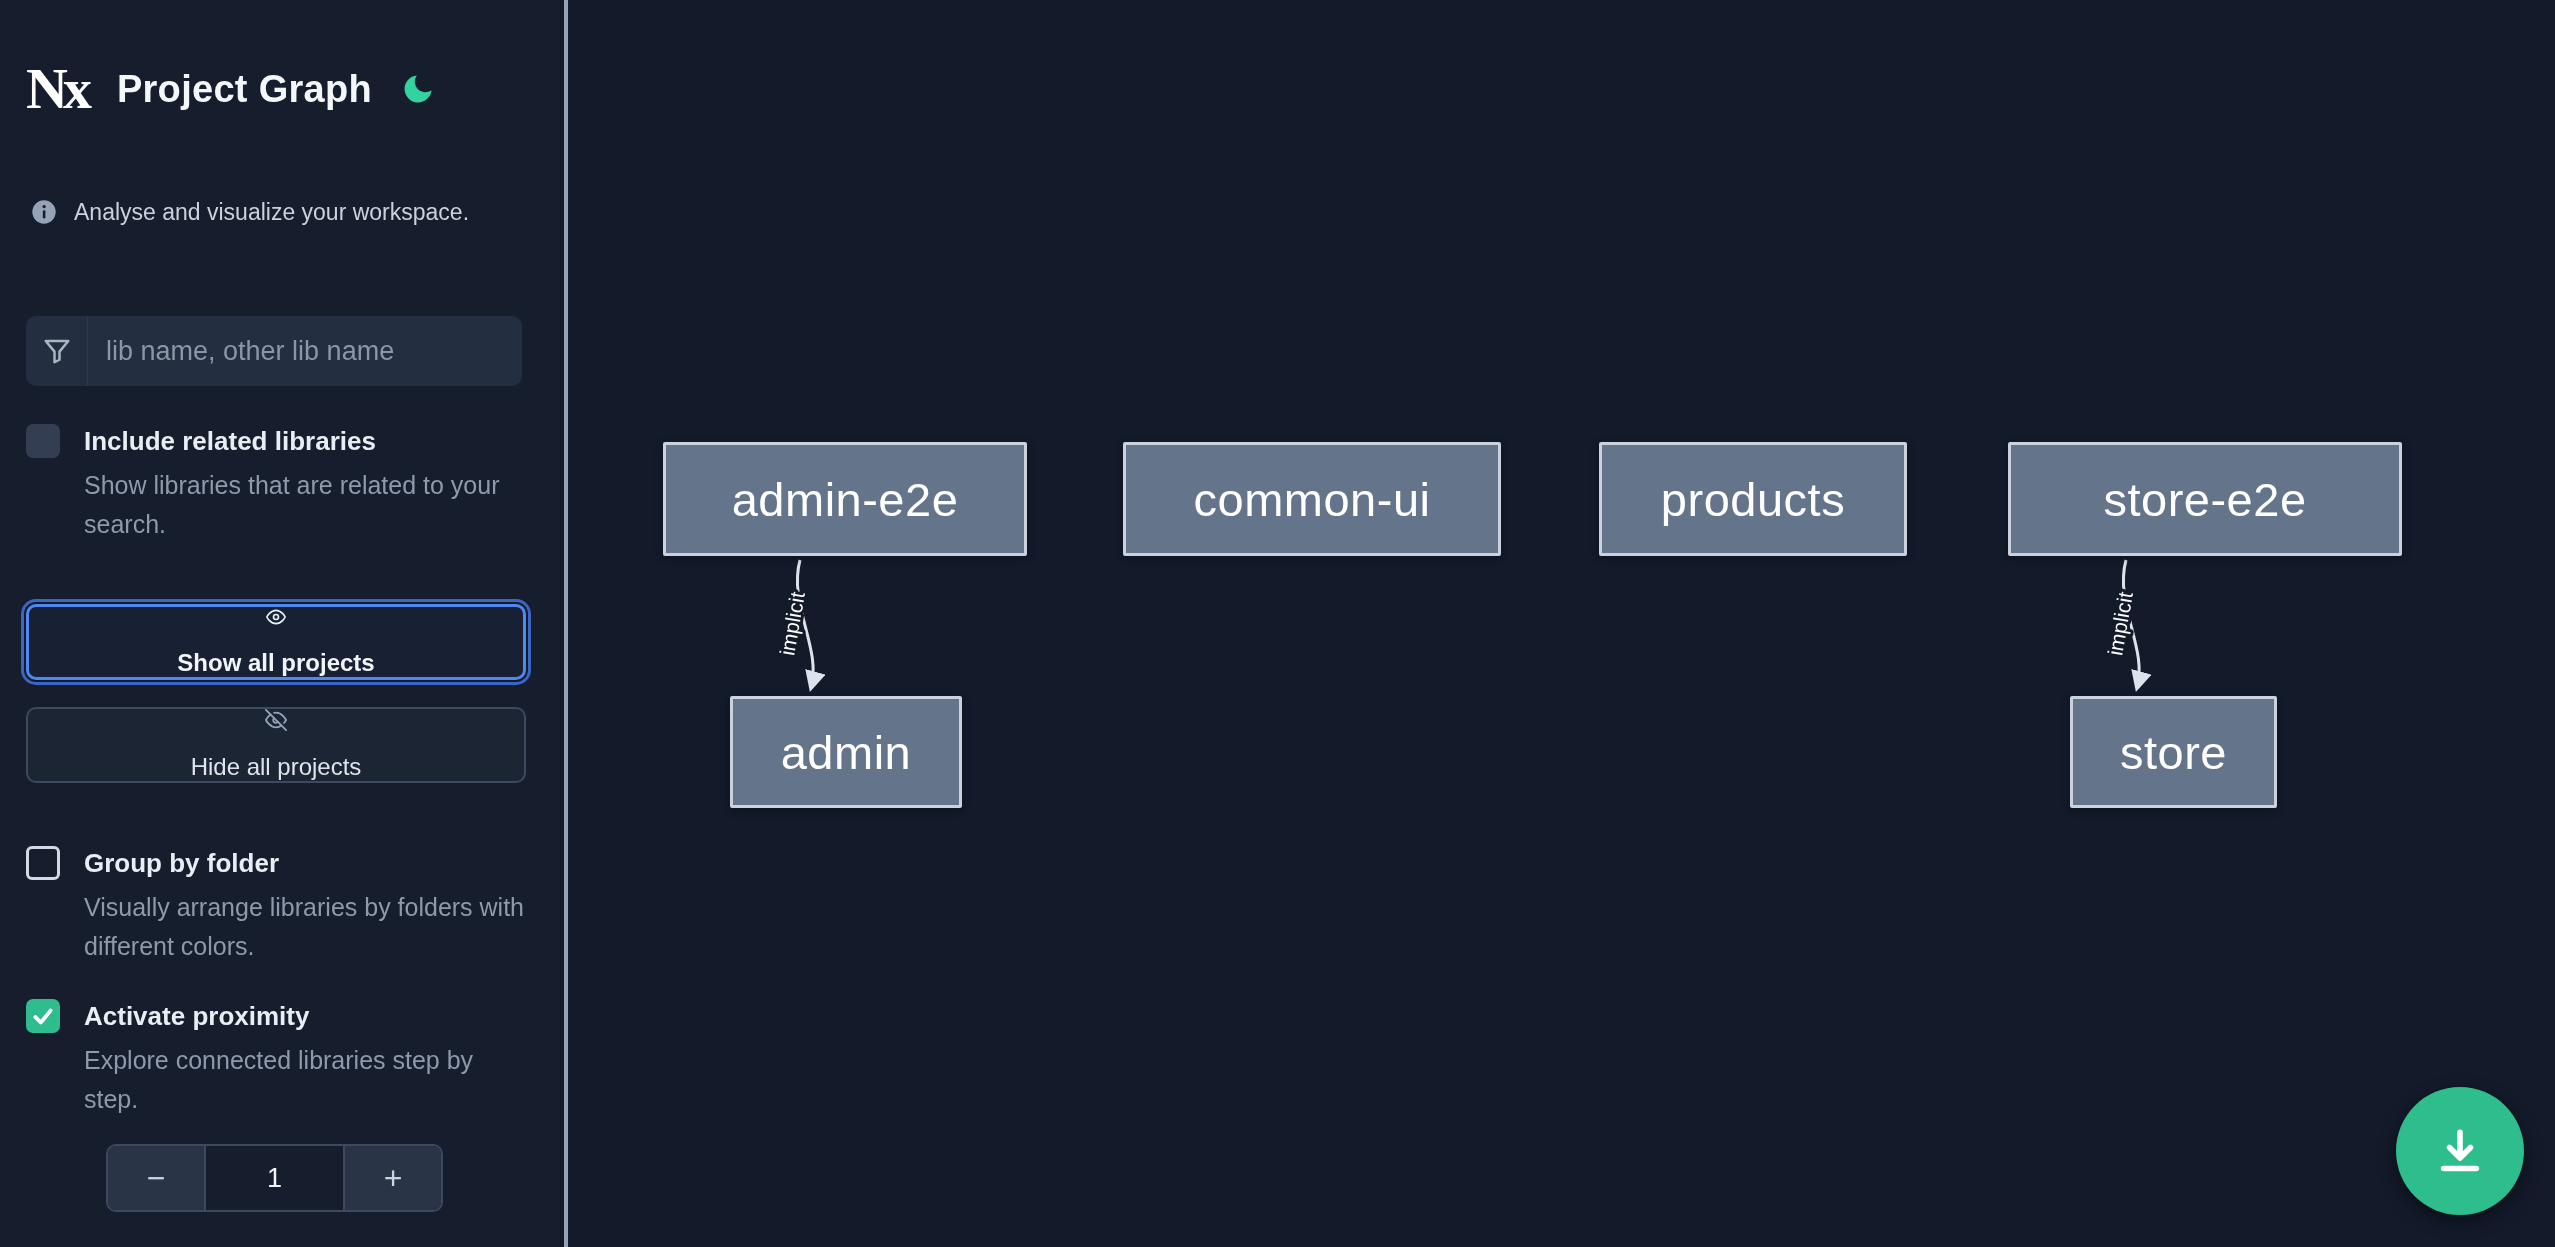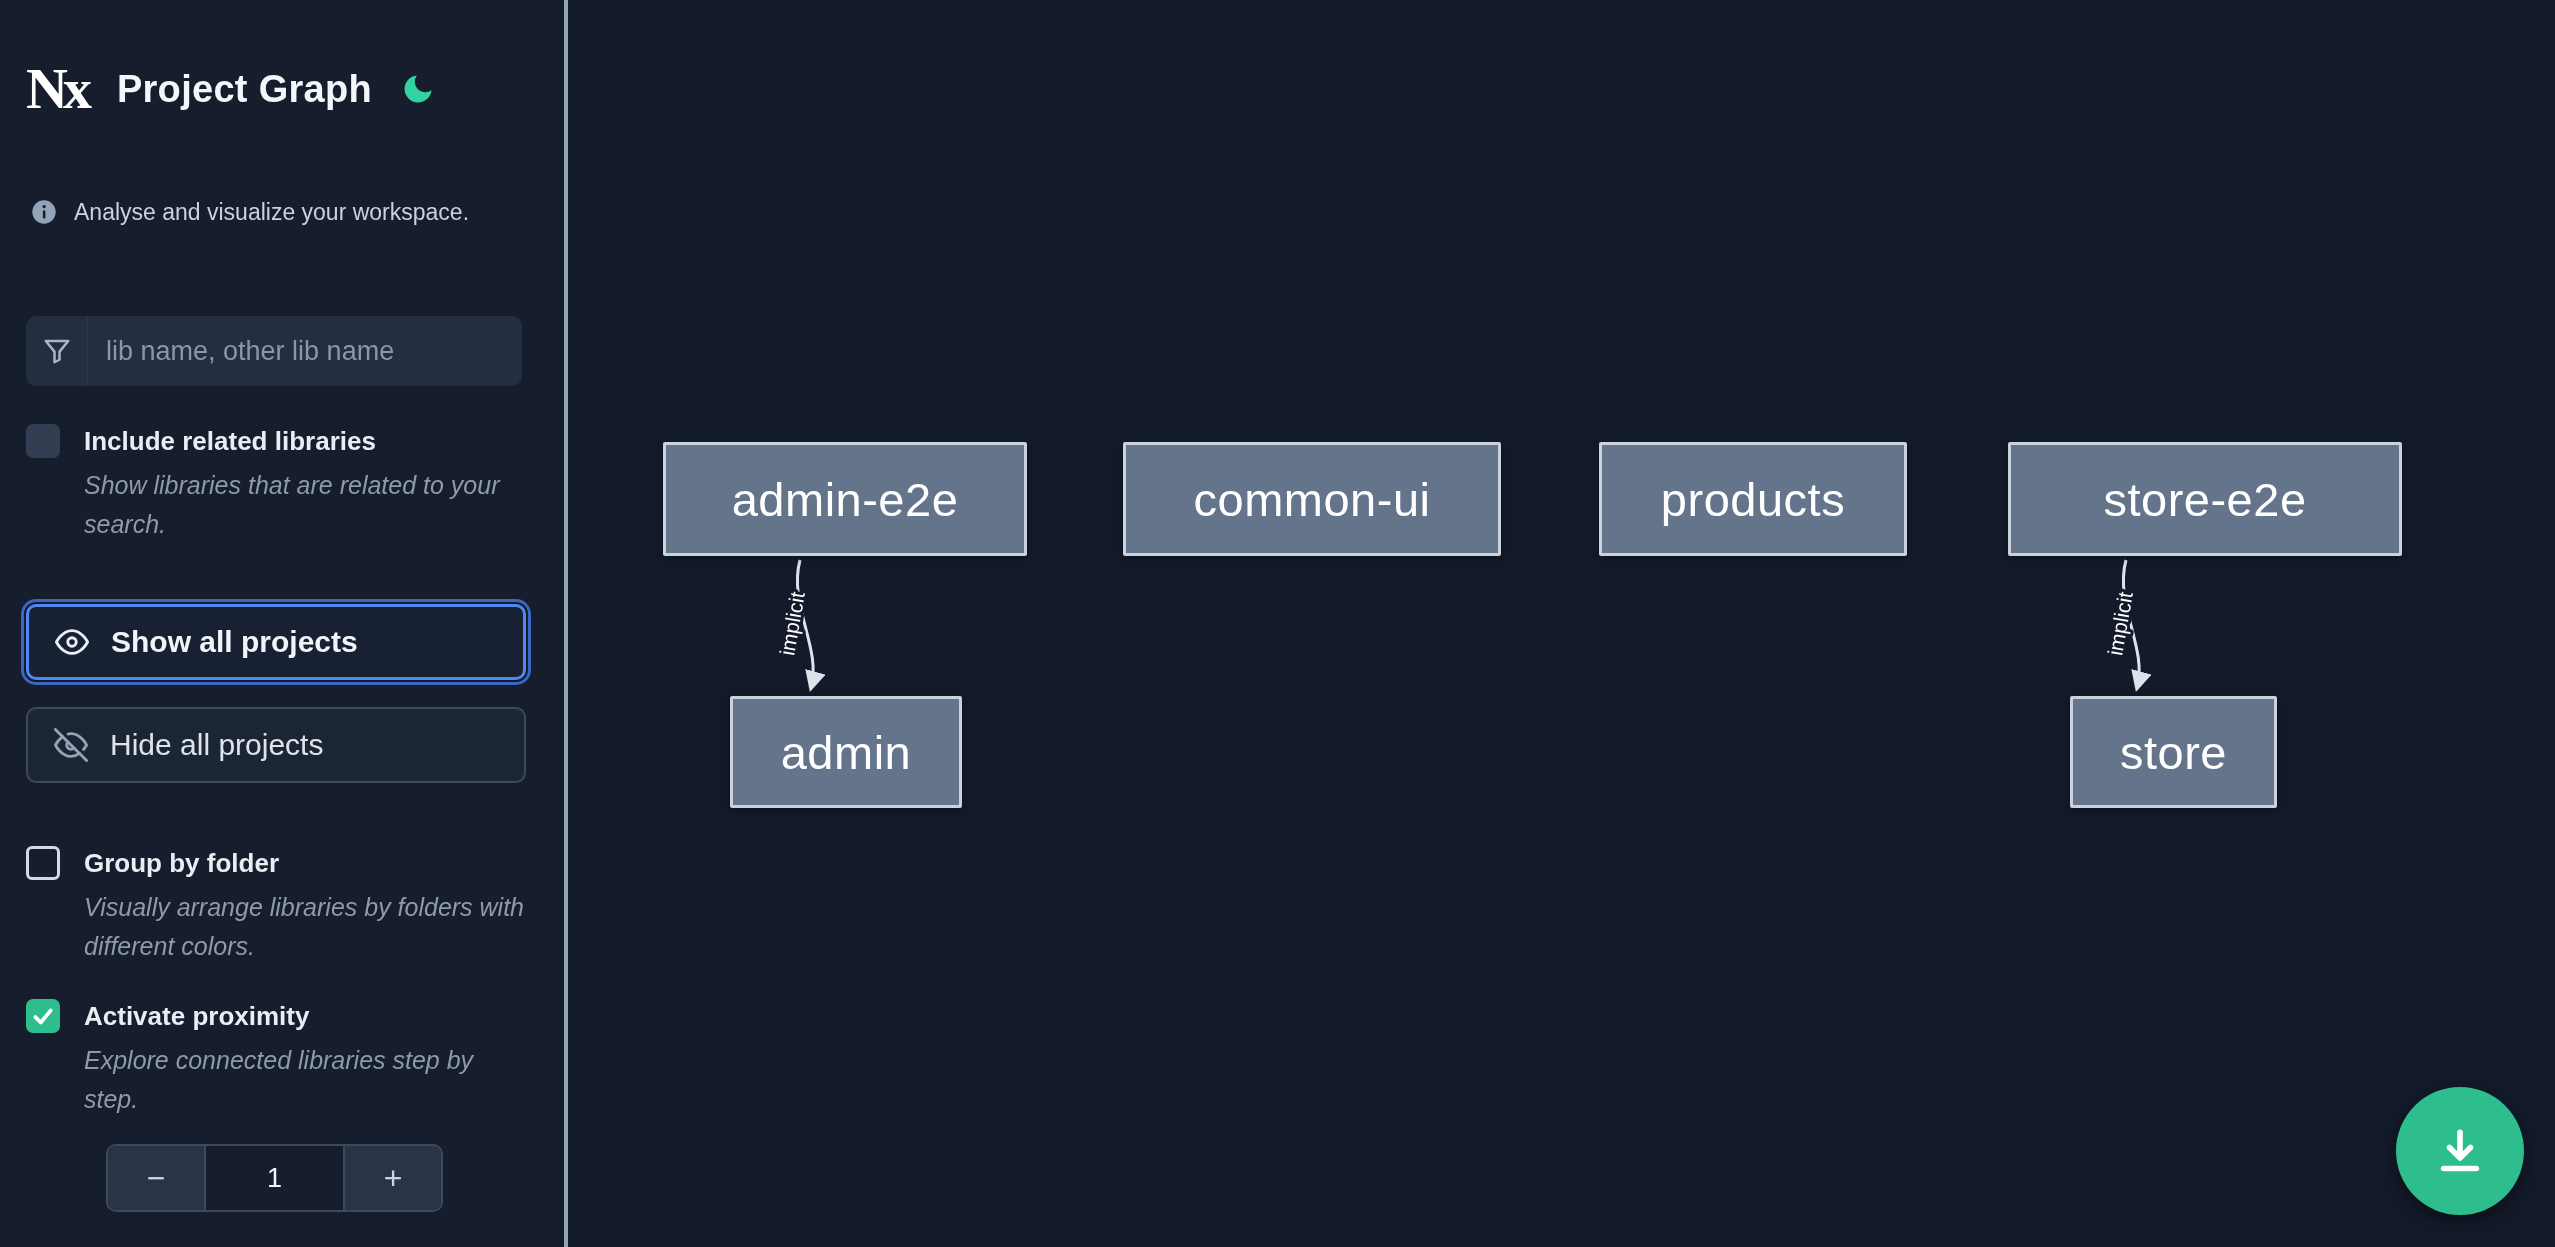--- a/index.html
+++ b/index.html
@@ -49,35 +49,36 @@
     color:#ef4444; font-size:27px; font-family:"Liberation Sans", sans-serif;
     padding:8px 18px;
   }
   .search input::placeholder { color:#8b96a6; }
 
   .opt { position:absolute; left:26px; width:505px; }
   .opt-row { display:flex; align-items:center; gap:24px; }
   .opt-label { font-size:26px; font-weight:600; color:#e9eef4; white-space:nowrap; }
   .opt-desc {
     margin-left:58px; margin-top:8px; width:448px;
-    color:#8e9aab; font-size:25px; line-height:39px;font-style:italic;
+    color:#8e9aab; font-size:25px; line-height:39px;
   }
   .cb { width:34px; height:34px; border-radius:7px; flex:none; cursor:pointer; }
   .cb.filled { background:#333e52; }
   .cb.outlined { background:transparent; border:3px solid #d3dae3; border-radius:6px; }
   .cb.checked {
     background:#2ebd8c; display:flex; align-items:center; justify-content:center;
   }
 
   .btn {
     position:absolute; left:26px; width:500px; height:76px;
     background:#1b2534; border:2px solid #3c495e; border-radius:10px;
     display:flex; align-items:center; gap:22px; padding:0 26px;
-    color:#dde4ec; font-size:30px; font-family:"Liberation Sans", sans-serif;
+    color:#dde4ec; font-size:24px; font-family:"Liberation Sans", sans-serif;
     cursor:pointer;
+    flex-direction:column;
   }
   .btn.focused {
     background:#182134;
     border:3px solid #5187f0;
     box-shadow:0 0 0 2px #131b2b, 0 0 0 5px #3a66c4;
     font-weight:600; color:#f1f5f9;
   }
 
   .stepper {
     position:absolute; left:106px; top:1144px; width:337px; height:68px;

